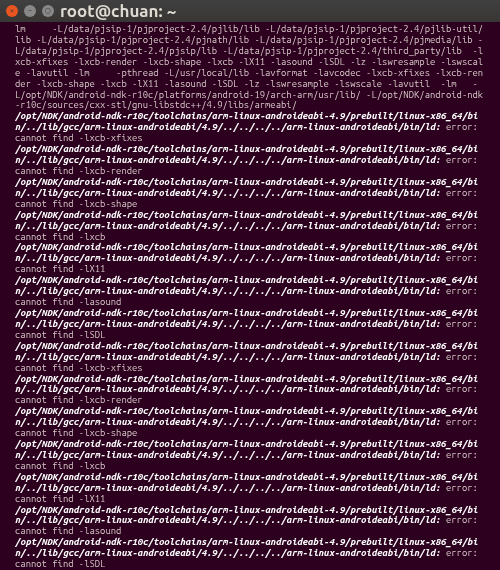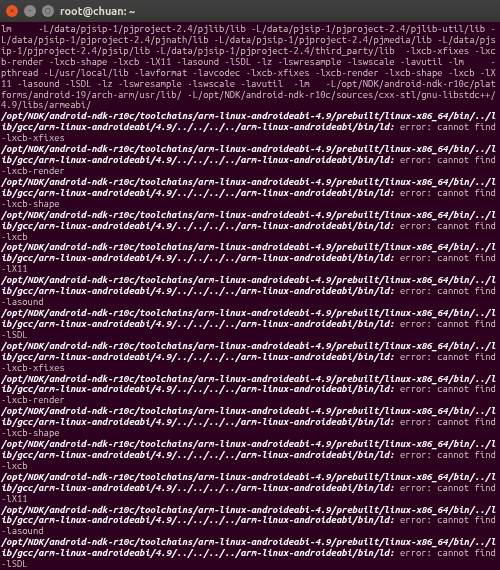--- a/index.html
+++ b/index.html
@@ -24,28 +24,28 @@
   .window-btn {
     width: 12px; height: 12px; border-radius: 50%;
     display: flex; align-items: center; justify-content: center;
     font-size: 8px; color: #3a3a3a;
   }
   .close { background: #e95420; }
   .min { background: #888; }
   .max { background: #888; }
   .title {
     color: #dfdbd2;
-    font-size: 11px;
+    font-size: 17px;
     font-weight: bold;
     font-family: Ubuntu, sans-serif;
   }
   .terminal {
     background: #2c001e;
     color: #d6c7c7;
-    padding: 2px 1px;
+    padding: 2px 15px;
     height: calc(100% - 22px);
     overflow: hidden;
     word-break: break-all;
     white-space: pre-wrap;
   }
   .line { display: block; }
   .hl { color: #ffffff; font-weight: bold; font-style: italic; }
 </style>
 </head>
 <body>

